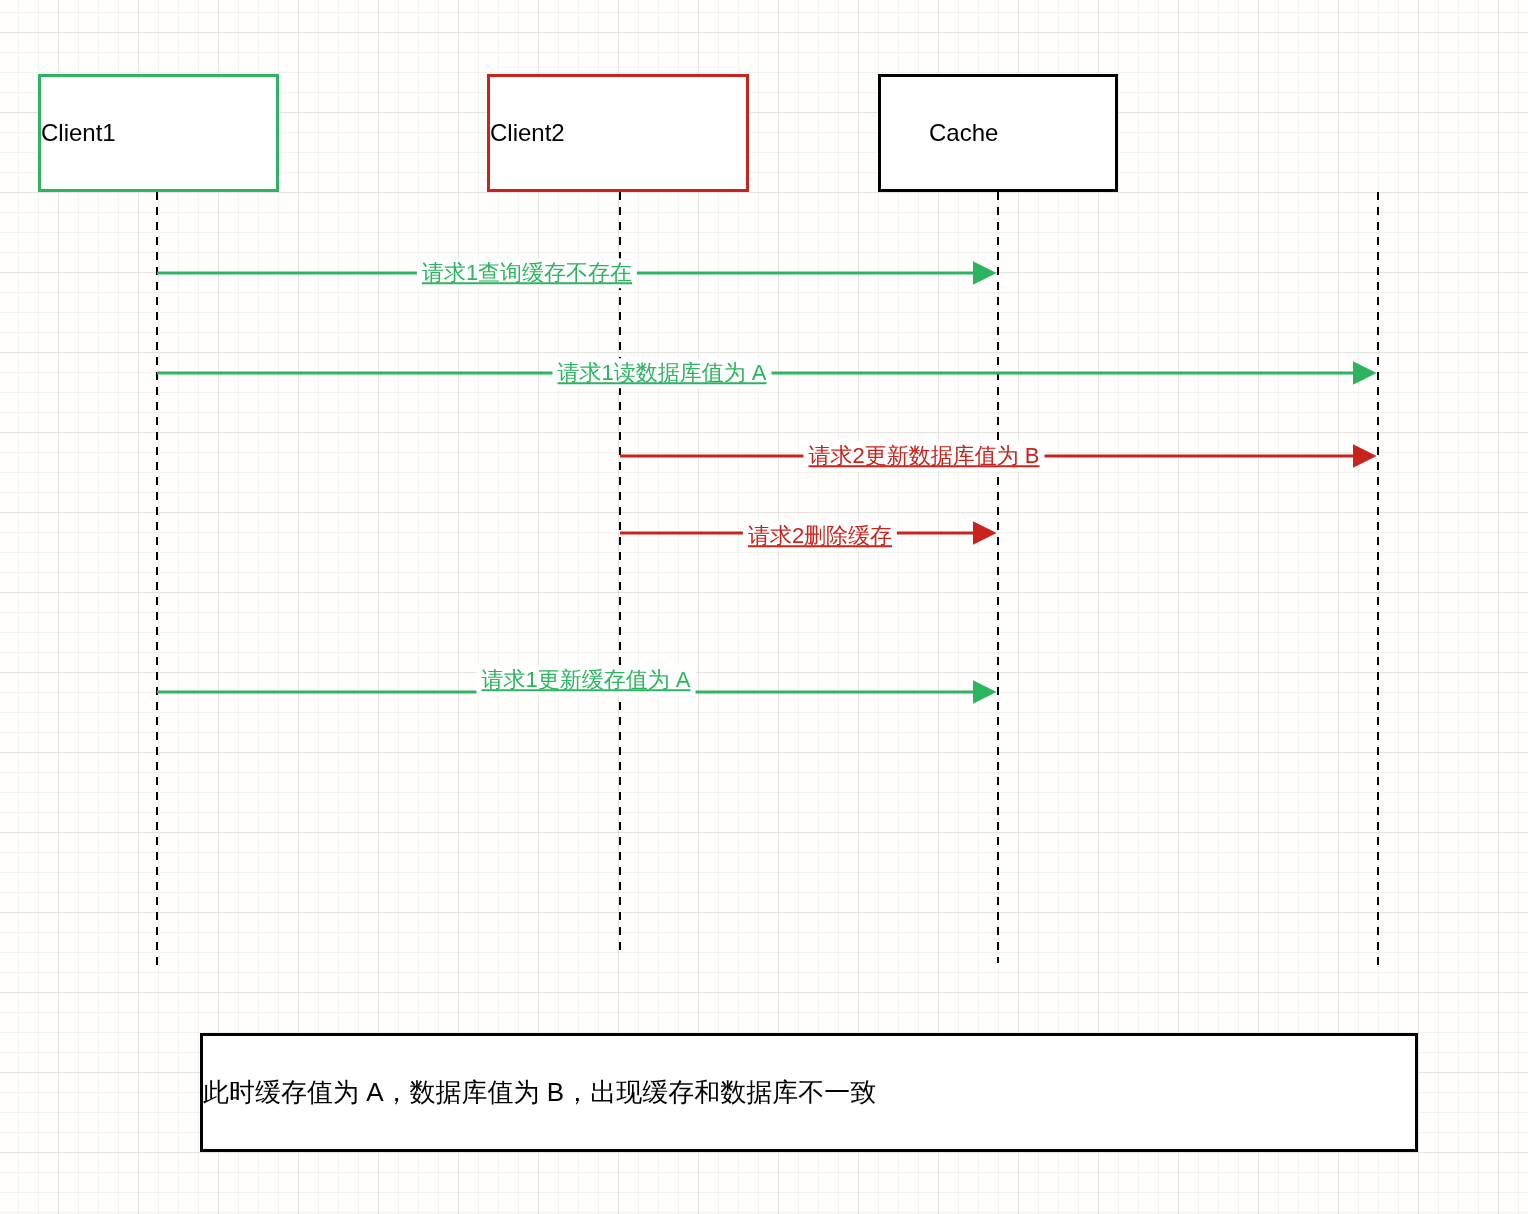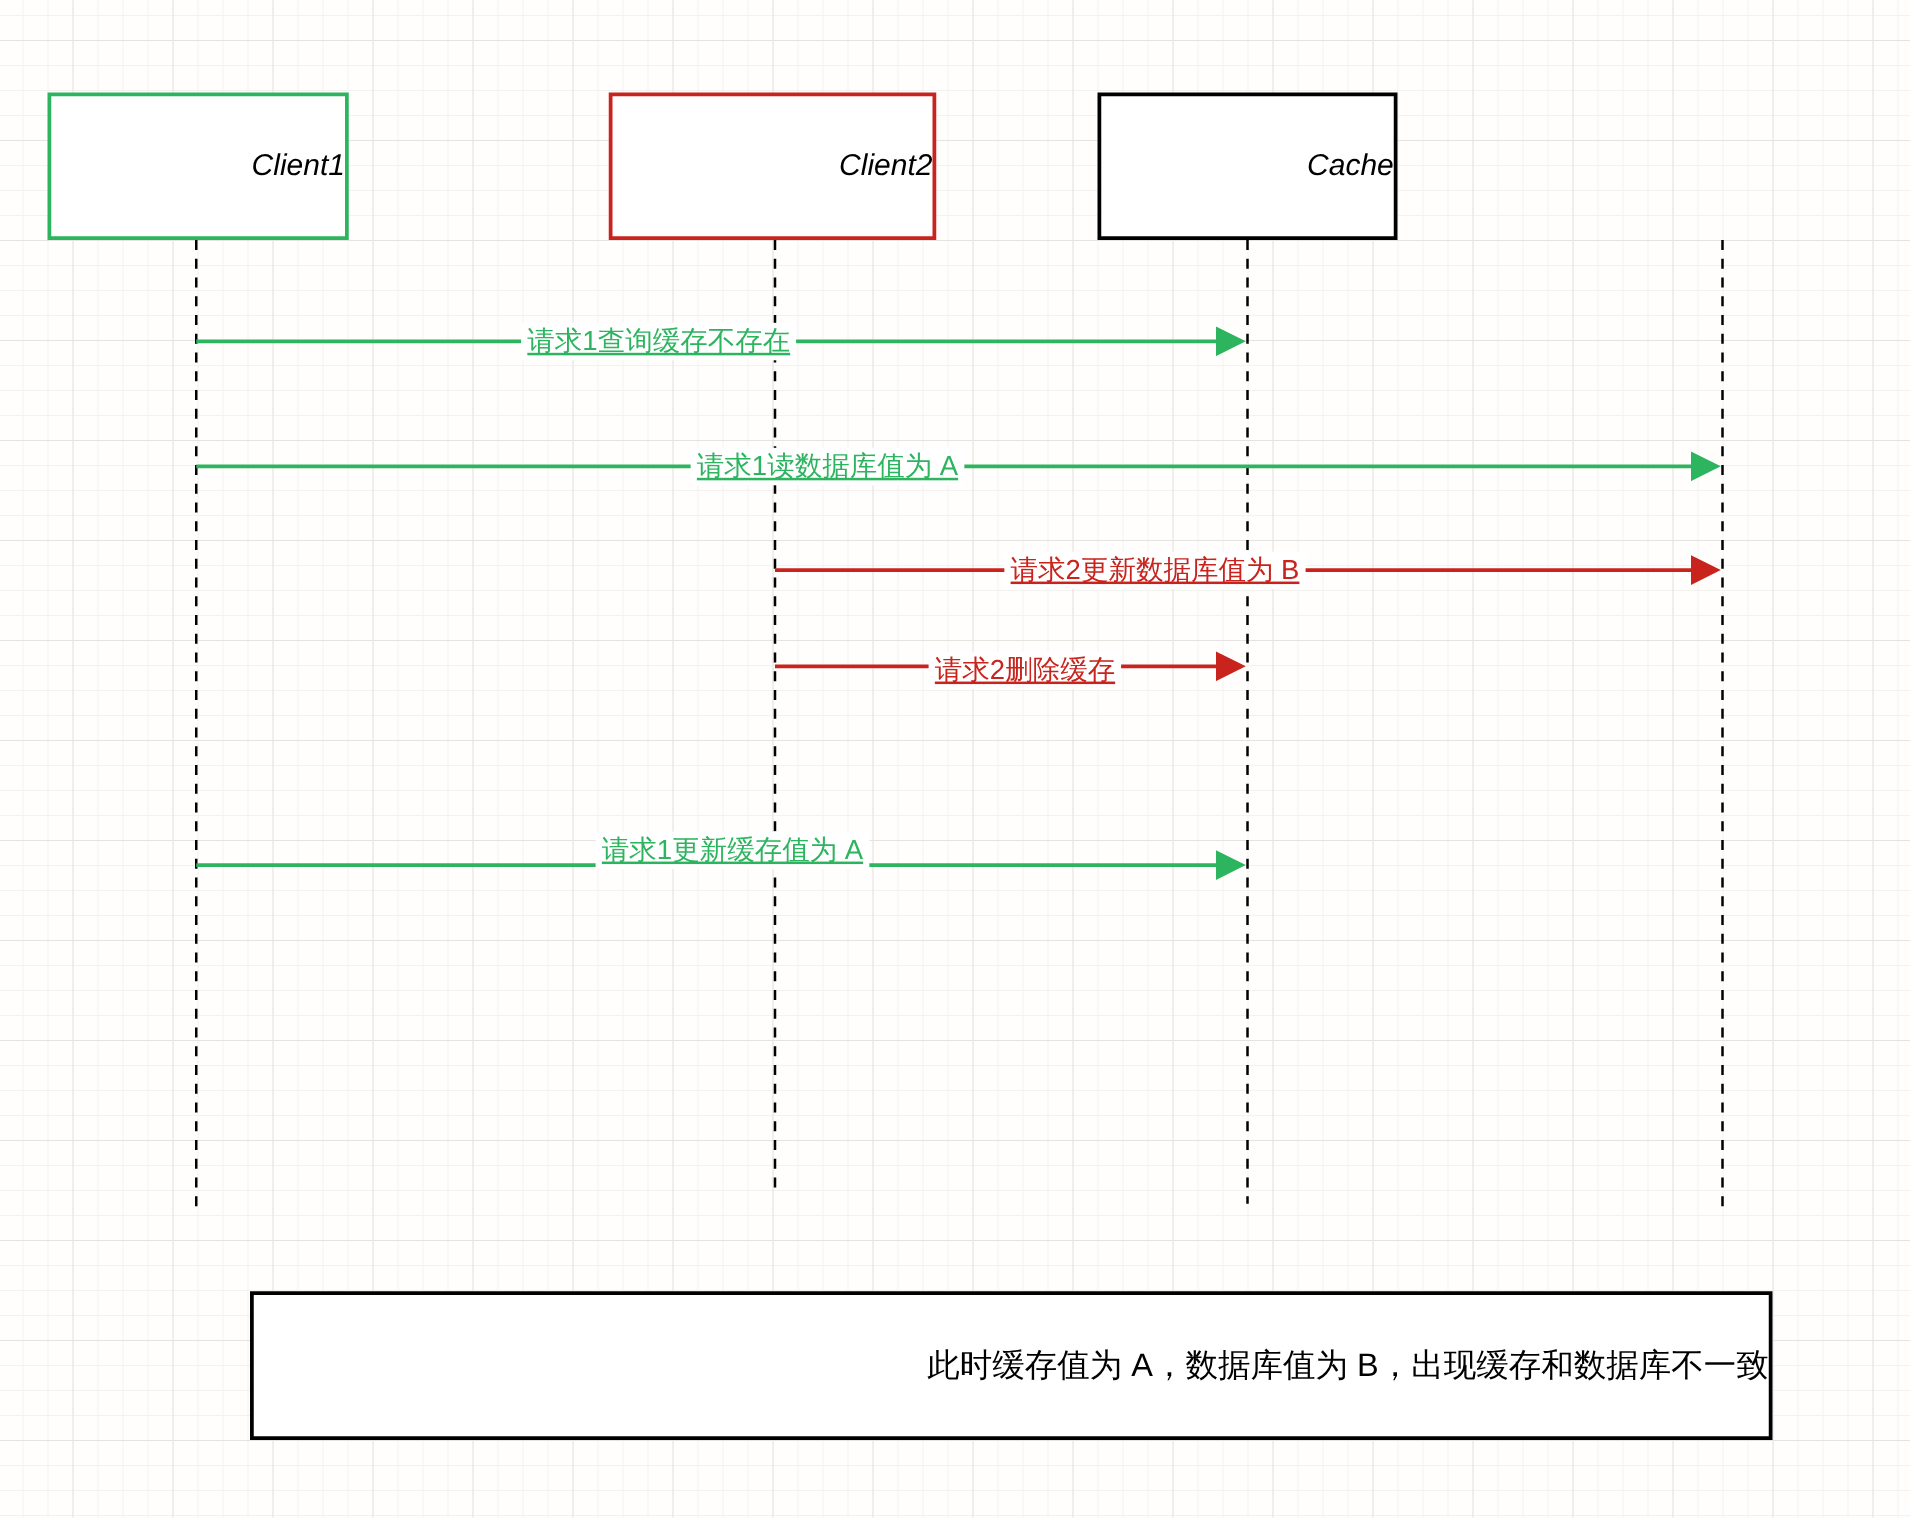--- a/index.html
+++ b/index.html
@@ -30,28 +30,27 @@
   }
   .actor {
     position: absolute;
     top: 74px;
     height: 118px;
     background: #ffffff;
     border: 3px solid #000000;
     box-sizing: border-box;
     display: flex;
     align-items: center;
-    justify-content: flex-end;
+    justify-content: flex-start;
     font-size: 24px;
     color: #000000;
-    font-style: italic;
   }
   .actor.client1 { left: 38px;   width: 241px; border-color: #2db45f; }
   .actor.client2 { left: 487px;  width: 262px; border-color: #c8231c; }
-  .actor.cache   { left: 878px;  width: 240px; }
+  .actor.cache   { left: 878px;  width: 240px; padding-left: 48px; }
   .actor.db      { left: 1258px; width: 240px; }
   .msg-label {
     position: absolute;
     transform: translate(-50%, -50%);
     background: #ffffff;
     padding: 1px 5px;
     font-size: 22px;
     white-space: nowrap;
     line-height: 1.25;
     text-decoration: underline;
@@ -67,21 +66,21 @@
     position: absolute;
     left: 200px;
     top: 1033px;
     width: 1218px;
     height: 119px;
     background: #ffffff;
     border: 3px solid #000000;
     box-sizing: border-box;
     display: flex;
     align-items: center;
-    justify-content: flex-end;
+    justify-content: flex-start;
     font-size: 26px;
     color: #000000;
   }
 </style>
 </head>
 <body>
 
 <div class="canvas">
 
   <svg class="layer" viewBox="0 0 1528 1214" xmlns="http://www.w3.org/2000/svg">

